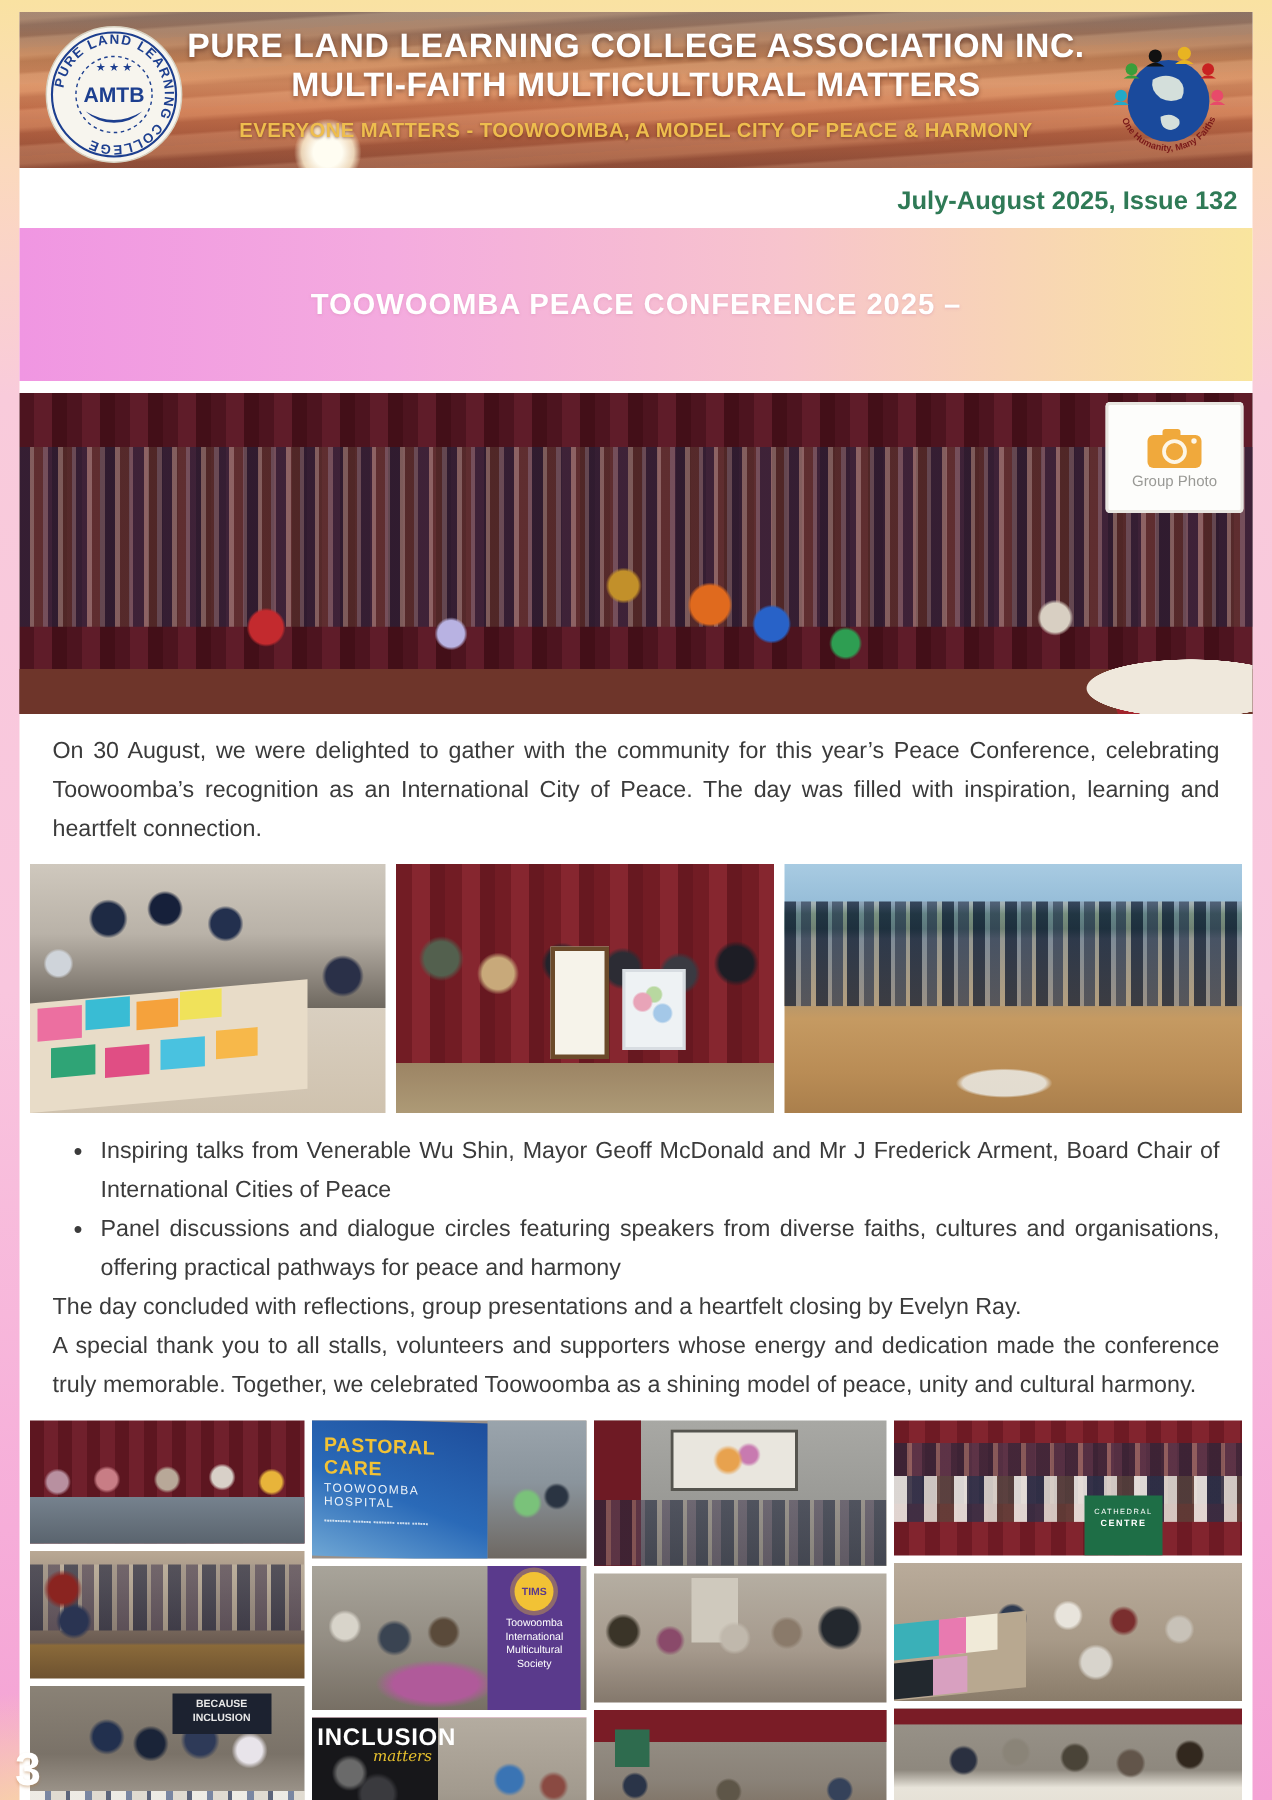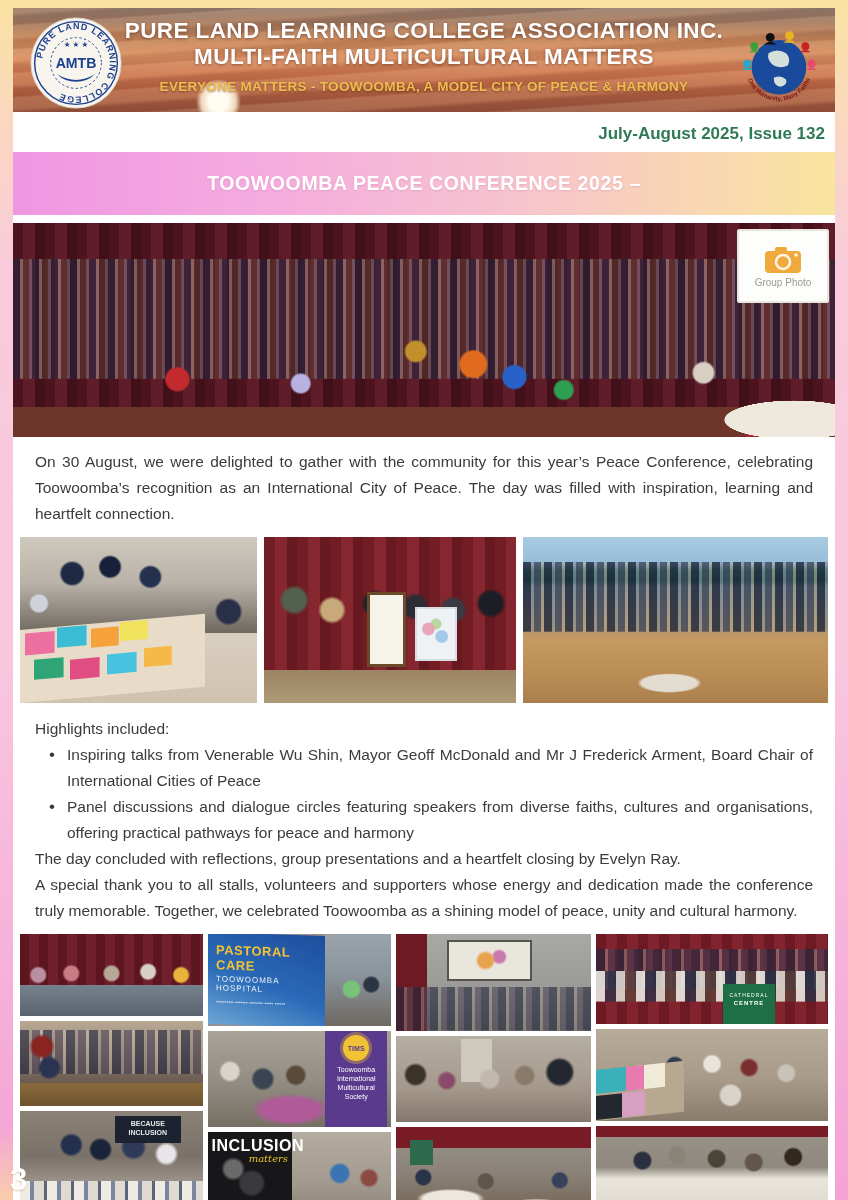--- a/index.html
+++ b/index.html
@@ -30,21 +30,21 @@
   .logo{position:absolute;border-radius:50%;}
   .logo-left{left:16px;top:8px;width:94px;height:94px;}
   .logo-right{right:12px;top:10px;width:88px;height:88px;}
 
   
   .issue-row{padding:12px 10px 0 0;text-align:right;}
   .issue-text{color:#2f7a56;font-weight:bold;font-size:17px;}
 
   
   .title-banner{
-    margin-top:8px;height:63px;display:flex;flex-direction:column;justify-content:center;
+    margin-top:8px;height:102px;display:flex;flex-direction:column;justify-content:center;
     background:linear-gradient(90deg,#f096e2 0%,#f4abdf 30%,#f7c4cd 62%,#f9e59e 100%);
     text-align:center;color:#fff;font-weight:bold;
   }
   .title-line{font-size:19.5px;line-height:29px;letter-spacing:.6px;
     text-shadow:0 1px 2px rgba(200,120,160,.35);}
 
   
   .ph{position:relative;overflow:hidden;background:#9a9088;}
 
   
@@ -334,21 +334,20 @@
       <div class="tiles"></div>
     </div>
     <div class="ph photo-award">
       <div class="cert"></div>
       <div class="artwork"></div>
     </div>
     <div class="ph photo-outdoor"></div>
   </div>
 
   <div class="body-text">
-    <div>Highlights included:</div>
     <div class="bullet-row">
       <span class="bullet-body">Inspiring talks from Venerable Wu Shin, Mayor Geoff McDonald and Mr J Frederick Arment, Board Chair of International Cities of Peace</span>
     </div>
     <div class="bullet-row">
       <span class="bullet-body">Panel discussions and dialogue circles featuring speakers from diverse faiths, cultures and organisations, offering practical pathways for peace and harmony</span>
     </div>
     <div class="closing">The day concluded with reflections, group presentations and a heartfelt closing by Evelyn Ray.</div>
     <div class="closing">A special thank you to all stalls, volunteers and supporters whose energy and dedication made the conference truly memorable. Together, we celebrated Toowoomba as a shining model of peace, unity and cultural harmony.</div>
   </div>
 

